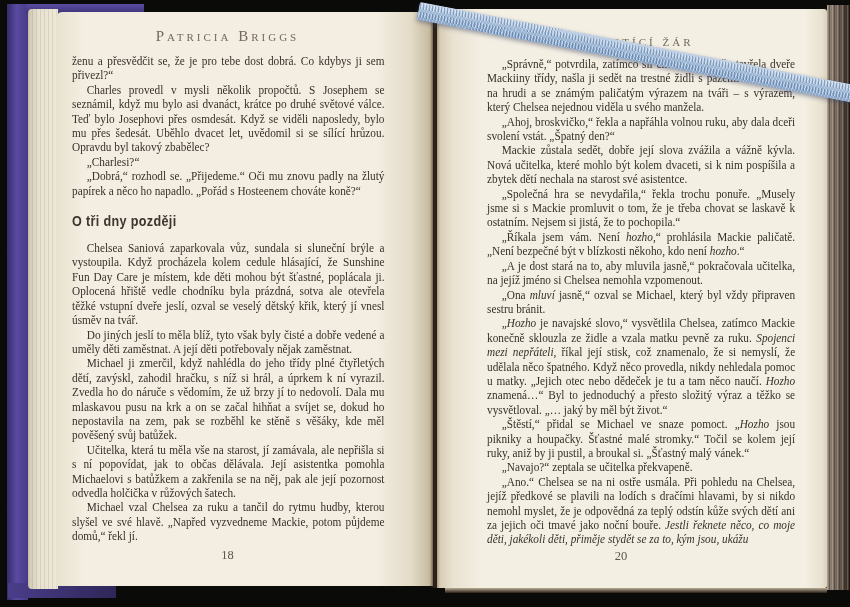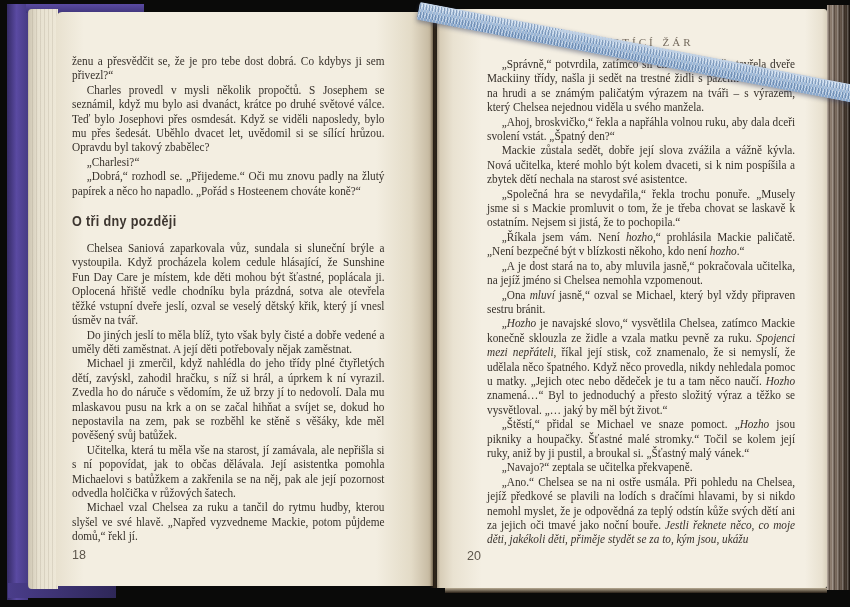--- a/index.html
+++ b/index.html
@@ -77,22 +77,22 @@
     text-indent:17px;
   }
   .text-col p.noindent { text-indent:0; }
   .text-col p i { font-style:italic; }
   .section-heading {
     font-family:"Liberation Sans", sans-serif; font-weight:bold;
     font-size:14.5px; letter-spacing:.4px; color:#3d3630;
     margin:15px 0 12px 0;
   }
   .page-number {
-    position:absolute; 
-    font-family:Liberation Sans, sans-serif; font-size:12.5px; color:#5c554b;
+    position:absolute; text-align:center;
+    font-family:Liberation Serif, serif; font-size:12.5px; color:#5c554b;
   }
   .page-left .page-number { left:16px; width:311px; top:536px; }
   .page-right .page-number { left:30px; width:308px; top:540px; }
   
   .ribbon {
     position:absolute; left:420px; top:2px; width:458px; height:18px;
     transform:rotate(10.8deg); transform-origin:0 0;
     background-color:#a5bfdd;
     background-image:
       repeating-linear-gradient(100deg, rgba(255,255,255,.45) 0 1px, rgba(255,255,255,0) 1px 3px),
@@ -107,20 +107,21 @@
 <body>
 
 <div class="photo">
 
   <div class="cover-left"></div>
   <div class="cover-top"></div>
   <div class="cover-bottom"></div>
   <div class="edges-left"></div>
 
   <div class="page-left">
+    <div class="running-header">Patricia Briggs</div>
     <div class="text-col">
       <div>
           <p class="noindent">ženu a přesvědčit se, že je pro tebe dost dobrá. Co kdybys ji sem přivezl?“</p>
           <p>Charles provedl v mysli několik propočtů. S Josephem se seznámil, když mu bylo asi dvanáct, krátce po druhé světové válce. Teď bylo Josephovi přes osmdesát. Když se viděli naposledy, bylo mu přes šedesát. Uběhlo dvacet let, uvědomil si se sílící hrůzou. Opravdu byl takový zbabělec?</p>
           <p>„Charlesi?“</p>
           <p>„Dobrá,“ rozhodl se. „Přijedeme.“ Oči mu znovu padly na žlutý papírek a něco ho napadlo. „Pořád s Hosteenem chováte koně?“</p>
         </div>
       <div class="section-heading">O tři dny později</div>
       <div>
           <p>Chelsea Saniová zaparkovala vůz, sundala si sluneční brýle a vystoupila. Když procházela kolem cedule hlásající, že Sunshine Fun Day Care je místem, kde děti mohou být šťastné, poplácala ji. Oplocená hřiště vedle chodníku byla prázdná, sotva ale otevřela těžké vstupní dveře jeslí, ozval se veselý dětský křik, který jí vnesl úsměv na tvář.</p>

